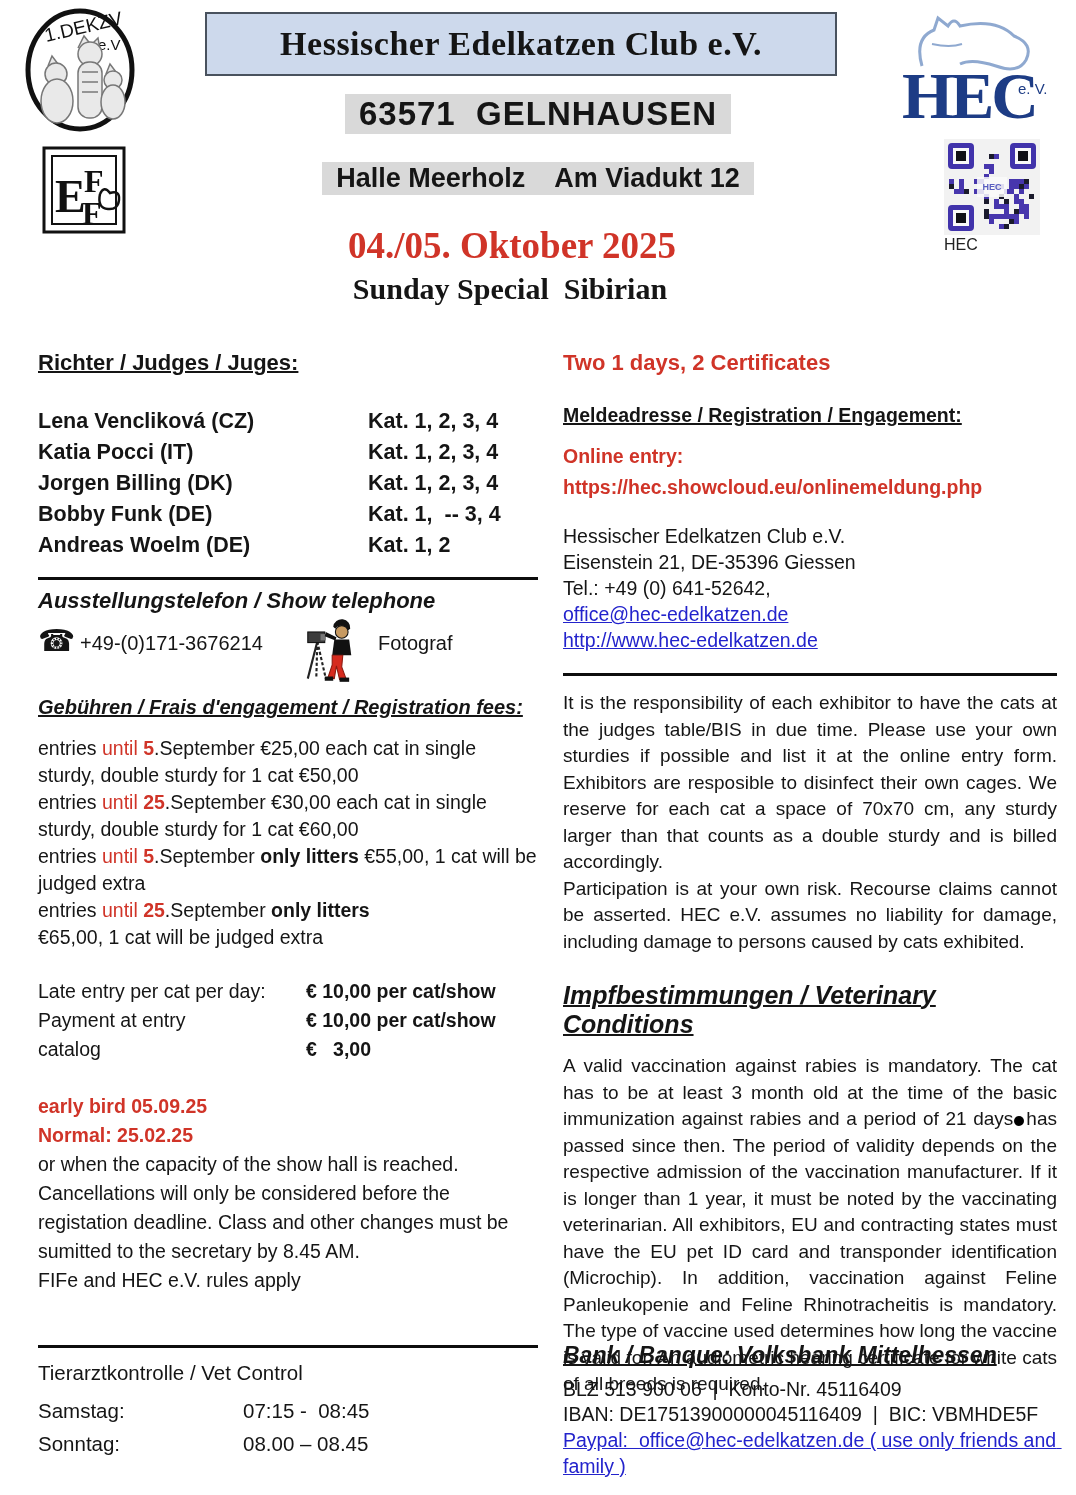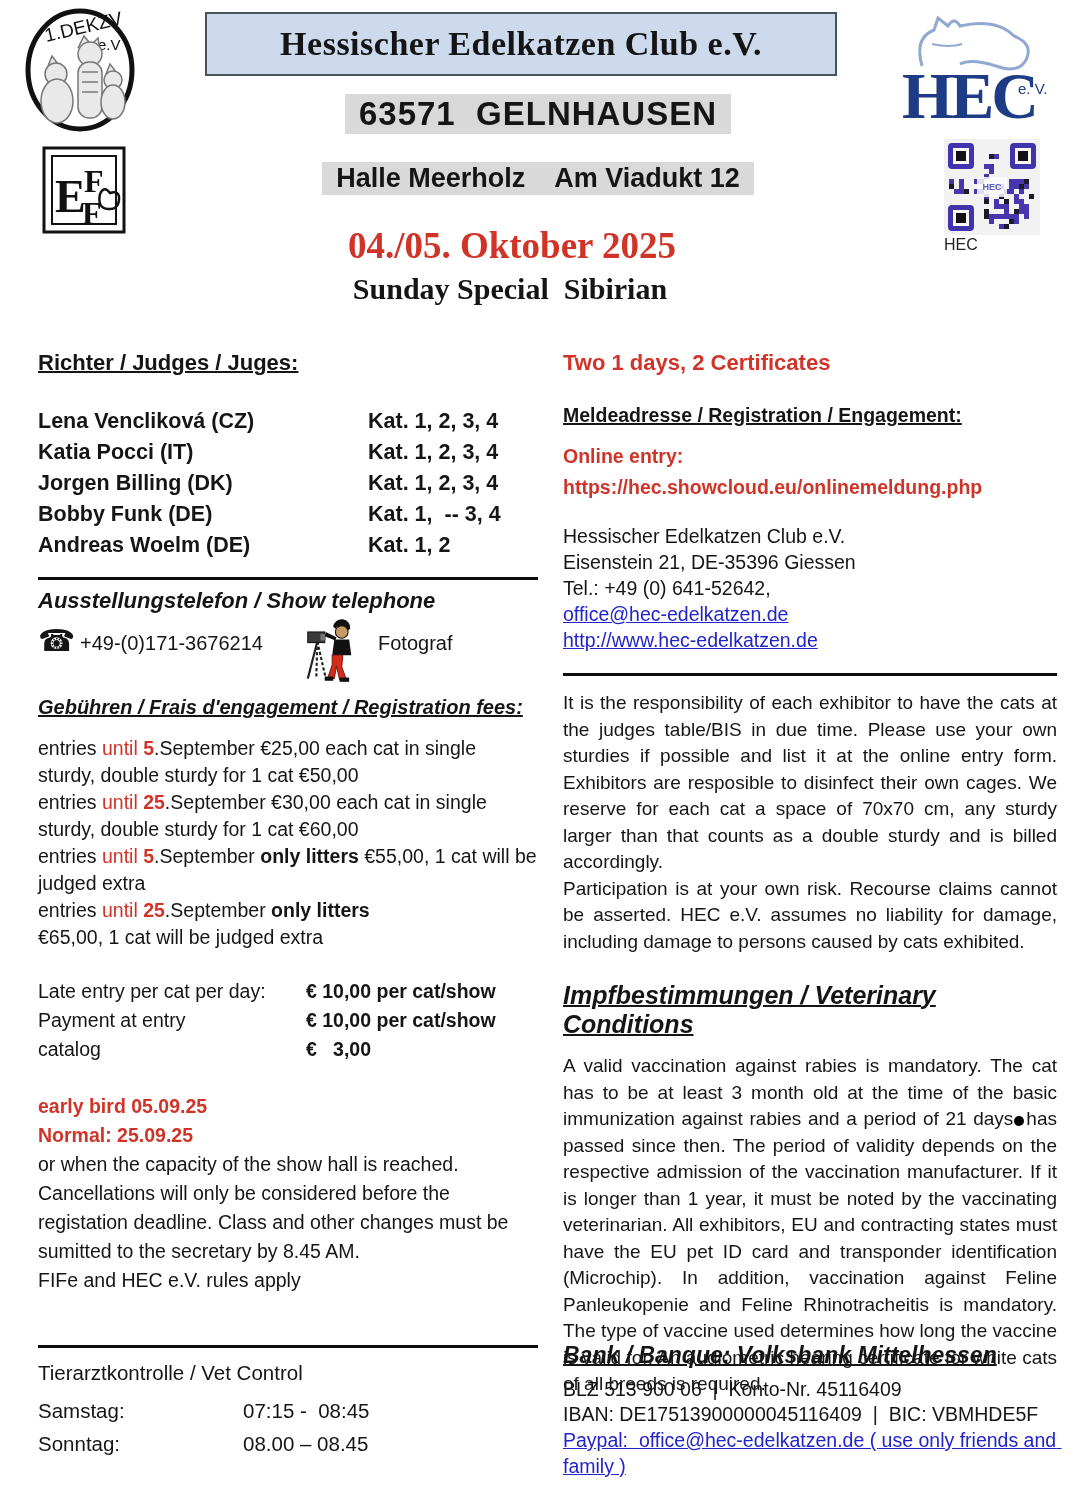--- a/index.html
+++ b/index.html
@@ -536,21 +536,21 @@
         <span class="v pre">€ 10,00 per cat/show</span>
       </div>
       <div class="late-row">
         <span>catalog</span>
         <span class="v pre">€   3,00</span>
       </div>
     </div>
 
     <div class="deadline">
       <div class="rl">early bird 05.09.25</div>
-      <div class="rl">Normal: 25.09.25</div>
+      <div class="rl">Normal: 25.02.25</div>
       <div class="nl">or when the capacity of the show hall is reached.</div>
       <div class="nl">Cancellations will only be considered before the registation deadline. Class and other changes must be sumitted to the secretary by 8.45 AM.</div>
       <div class="nl">FIFe and HEC e.V. rules apply</div>
     </div>
 
     <div class="vet">
       <hr class="rule">
       <div class="vet-heading">Tierarztkontrolle / Vet Control</div>
       <div class="vet-row">
         <span>Samstag:</span>

